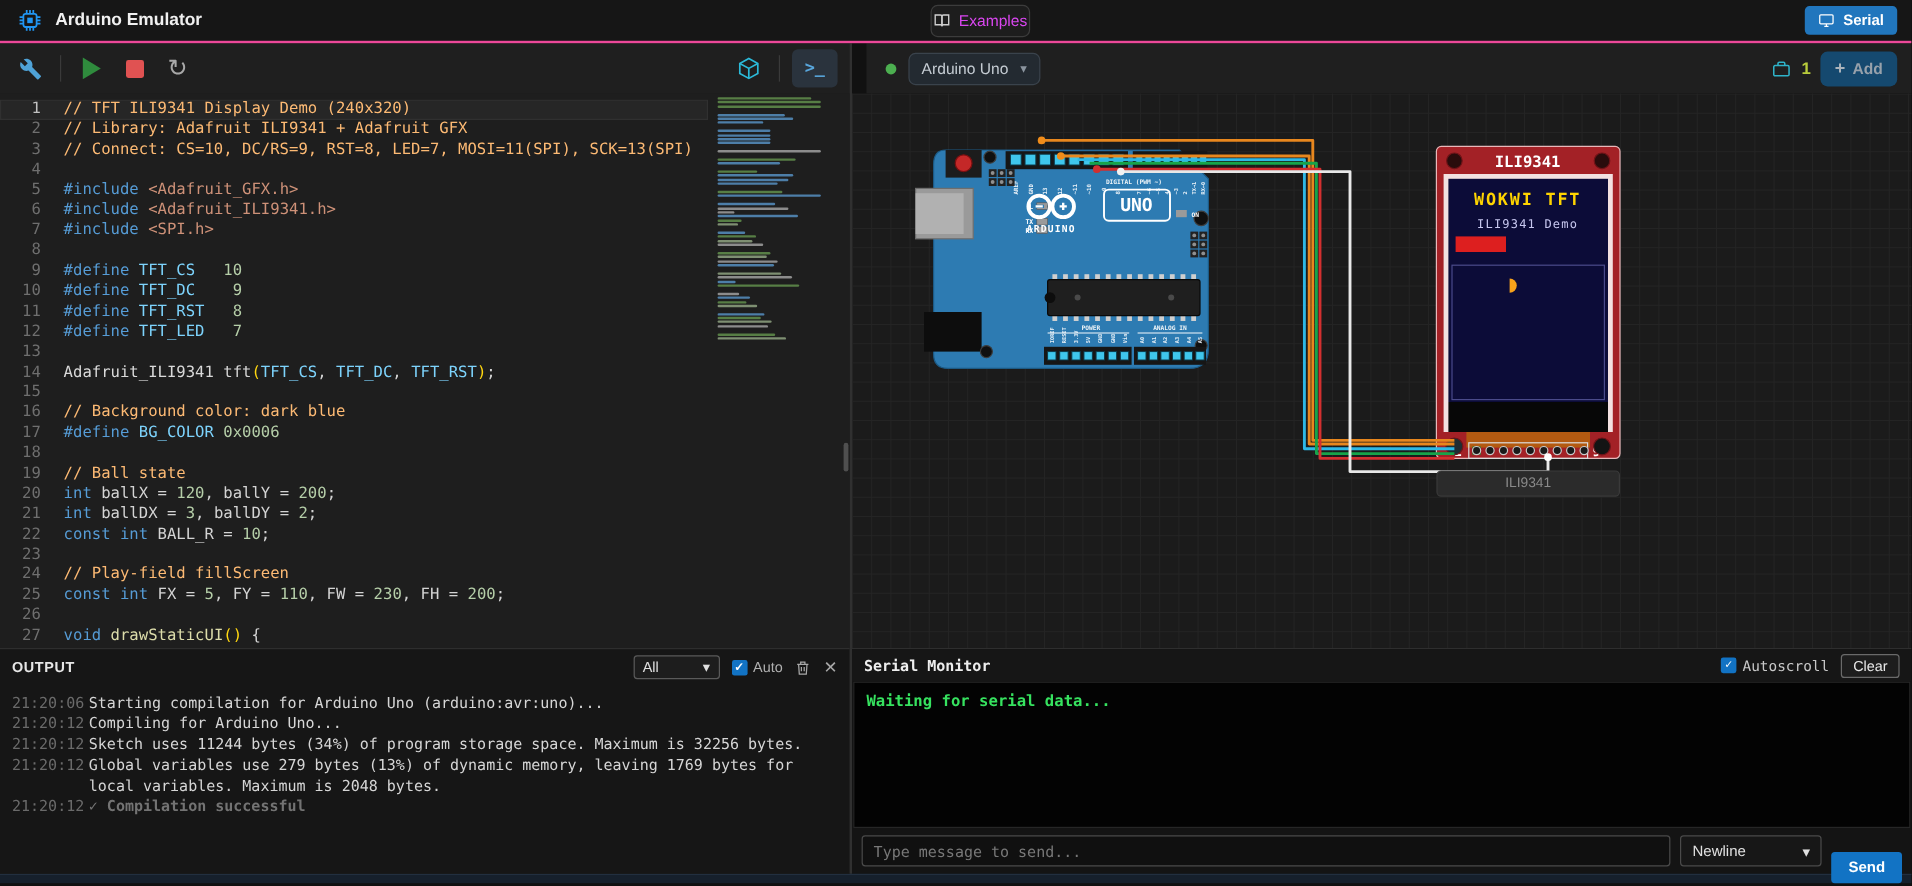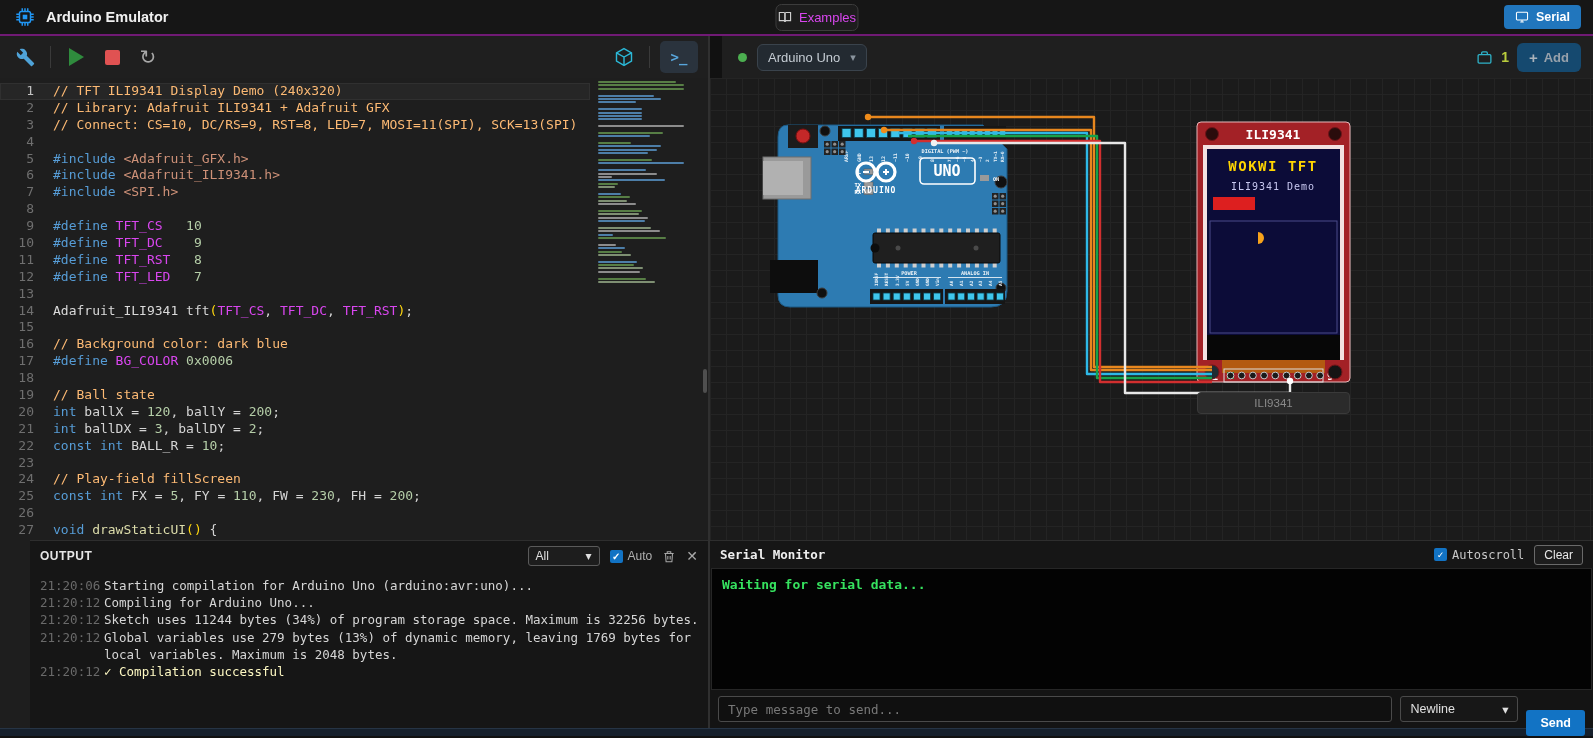--- a/index.html
+++ b/index.html
@@ -1,20 +1,20 @@
 <!DOCTYPE html>
 <html><head>
 <meta charset="utf-8">
 <style>
   * { margin:0; padding:0; box-sizing:border-box; }
   html,body { width:1593px; height:738px; overflow:hidden; background:#111; }
   body { font-family:"Liberation Sans", sans-serif; color:#d4d4d4; font-size:13px; }
 
   
-  .titlebar { height:36px; background:#161616; border-bottom:2px solid #701a75;
+  .titlebar { height:36px; background:#161616; border-bottom:2px solid #ec4899;
     display:flex; align-items:center; position:relative; }
   .titlebar .logo { margin-left:14px; display:flex; align-items:center; }
   .titlebar .app-title { margin-left:10px; font-weight:bold; font-size:14.5px; color:#f0f0f0; }
   .btn-examples { position:absolute; left:calc(50% + 20px); transform:translateX(-50%);
     display:flex; align-items:center; gap:7px; background:#1d1d1d; border:1px solid #3c3c3c;
     border-radius:6px; padding:5px 1px; color:#d946ef; font-size:13px; cursor:pointer; }
   .btn-serial { position:absolute; right:12px; display:flex; align-items:center; gap:7px;
     background:#2176bd; border-radius:4px; padding:5px 11px; color:#fff; font-size:12.5px;
     font-weight:bold; cursor:pointer; }
 
@@ -50,42 +50,42 @@
   
   .editor { height:462px; position:relative; overflow:hidden; background:#1e1e1e; flex:none; }
   .code-area { position:absolute; inset:0; padding-top:5px; }
   .code-line { display:flex; height:16.9px; font-family:"DejaVu Sans Mono", monospace;
     font-size:13px; white-space:pre; line-height:16.9px; }
   .code-line.current { background:rgba(255,255,255,0.04); box-shadow:inset 0 0 0 1px #303030; width:590px; }
   .ln { width:34px; text-align:right; color:#6f6f6f; flex:none; user-select:none; }
   .code-line.current .ln { color:#c2c2c2; }
   .lc { margin-left:19px; }
   .tk-cm{color:#fdba74} .tk-kw{color:#569CD6} .tk-str{color:#CE9178} .tk-num{color:#B5CEA8}
-  .tk-pl{color:#d4d4d4} .tk-fn{color:#DCDCAA} .tk-pr{color:#ffd710} .tk-df{color:#d946ef} .tk-ty{color:#dadada}
+  .tk-pl{color:#d4d4d4} .tk-fn{color:#DCDCAA} .tk-pr{color:#ffd710} .tk-df{color:#7dd3fc} .tk-ty{color:#dadada}
   .minimap { position:absolute; left:598px; top:3px; width:94px; }
   .mm-row { height:2px; margin-bottom:1.4px; border-radius:1px; }
   .vthumb { position:absolute; right:1px; top:291px; width:4px; height:24px; background:#4f4f4f; border-radius:2px; }
 
   
-  .output { height:190px; background:#161616; border-top:1px solid #2e2e2e; display:flex; flex-direction:column;margin-left:30px; }
+  .output { height:190px; background:#161616; border-top:1px solid #2e2e2e; display:flex; flex-direction:column; }
   .output-header { height:30px; display:flex; align-items:center; padding:0 10px; flex:none; }
   .output-title { font-weight:bold; font-size:12px; color:#e6e6e6; letter-spacing:.5px; }
   .output-controls { margin-left:auto; display:flex; align-items:center; gap:10px; }
   .select-sm { display:flex; align-items:center; justify-content:space-between; width:72px;
     background:#1d1d1d; border:1px solid #5a5a5a; border-radius:3px; padding:2px 7px;
     color:#e0e0e0; font-size:12px; cursor:pointer; }
   .checkbox { display:flex; align-items:center; gap:5px; color:#b0b0b0; font-size:12px; cursor:pointer; }
   .checkbox .box { width:13px; height:13px; background:#1273c4; border-radius:2px; color:#fff;
     font-size:10px; display:flex; align-items:center; justify-content:center; font-weight:bold; }
   .mini-icon { color:#a8a8a8; cursor:pointer; display:flex; align-items:center; }
   .log-area { padding:6px 0 0 10px; overflow:hidden; font-family:"DejaVu Sans Mono", monospace; font-size:12.5px; }
   .log-entry { display:flex; line-height:17.2px; }
   .log-time { color:#6a6a6a; width:64px; flex:none; }
   .log-text { color:#d6d6d6; white-space:pre-wrap; width:616px; }
-  .log-text.ok { color:#fef9c3; }
+  .log-text.ok { color:#737373;font-weight:bold; }
 
   
   .circuit { height:462px; position:relative; overflow:hidden; flex:none; background:#1b1b1b;
     background-image:linear-gradient(#242424 1px, transparent 1px), linear-gradient(90deg, #242424 1px, transparent 1px);
     background-size:16px 16px; }
   .part-svg { position:absolute; overflow:visible; }
   .wires-layer { position:absolute; inset:0; pointer-events:none; }
   .part-tooltip { position:absolute; left:487px; top:314px; width:153px; height:22px; background:#2b2b2b;
     border:1px solid #3a3a3a; border-radius:4px; color:#8a8a8a; font-size:11.5px;
     display:flex; align-items:center; justify-content:center; }

